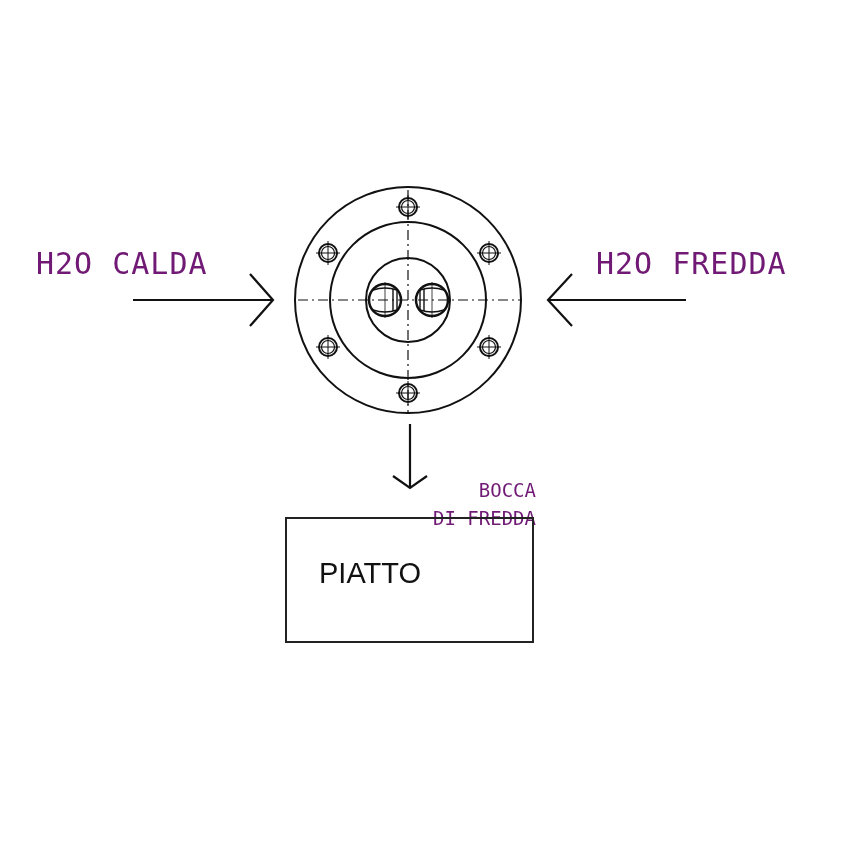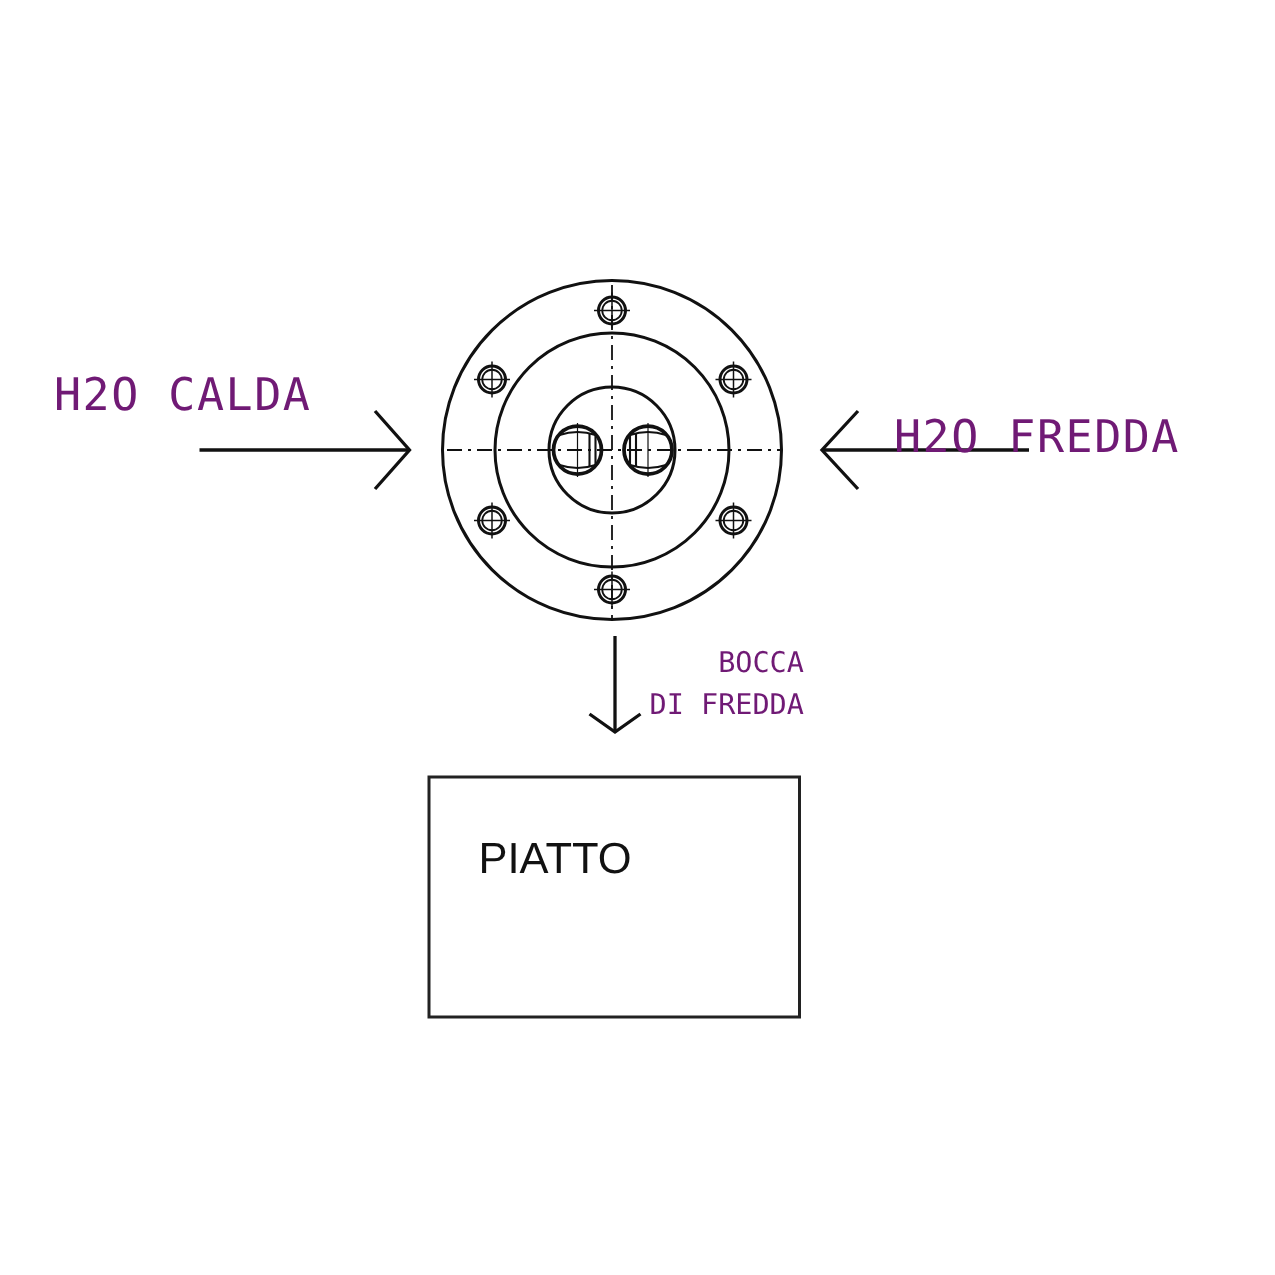--- a/index.html
+++ b/index.html
@@ -1,22 +1,22 @@
 <!DOCTYPE html>
 <html><head>
   <meta charset="utf-8">
   <style>
     html, body { margin: 0; padding: 0; background: #ffffff; }
     body { width: 850px; height: 850px; position: relative; overflow: hidden; }
     .canvas { position: absolute; left: 0; top: 0; width: 850px; height: 850px; }
     .lbl { position: absolute; color: #701a75; white-space: nowrap; text-align: right; }
     .lbl-big { font-family: "DejaVu Sans Mono", "Liberation Mono", monospace; font-size: 30px; letter-spacing: 1px; }
-    .lbl-small { font-family: "DejaVu Sans Mono", "Liberation Mono", monospace; font-size: 19px; line-height: 28px; }
+    .lbl-small { font-family: "DejaVu Sans Mono", "Liberation Mono", monospace; font-size: 19px; line-height: 28px; margin-top: 48px; }
     .box {
-      position: absolute; left: 285px; top: 517px; width: 249px; height: 162px;
+      position: absolute; left: 285px; top: 517px; width: 249px; height: 126px;
       border: 2px solid #222222; box-sizing: border-box;
     }
     .box-text {
       position: absolute; left: 32px; top: 36px;
       font-family: "Liberation Sans", "DejaVu Sans", sans-serif; font-size: 29px; line-height: 36px; color: #111111;
     }
   </style>
 </head>
 <body>
 
@@ -89,21 +89,21 @@
       <polyline points="572,274 548,300 572,326"></polyline>
     </g>
     <g stroke-width="2.2">
       <line x1="410" y1="424" x2="410" y2="488"></line>
       <polyline points="393,476 410,488 427,476"></polyline>
     </g>
   </g>
 </svg>
 
 <div class="lbl lbl-big" style="left:36px; top:246px;">H2O CALDA</div>
-<div class="lbl lbl-big" style="left:596px; top:246px;margin-top:28px;">H2O FREDDA</div>
+<div class="lbl lbl-big" style="left:596px; top:246px;">H2O FREDDA</div>
 
 <div class="lbl lbl-small" style="left:433px; top:428px;">
   <div>BOCCA</div>
   <div>DI FREDDA</div>
 </div>
 
 <div class="box">
   <div class="box-text">
     <div>PIATTO</div>
   </div>

